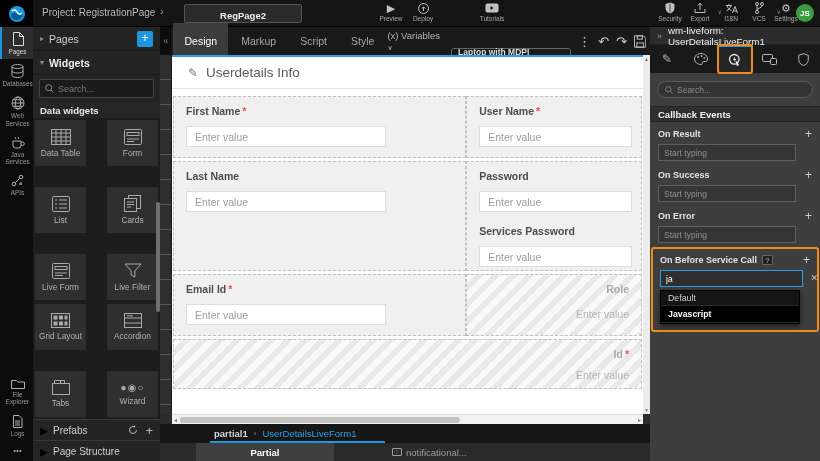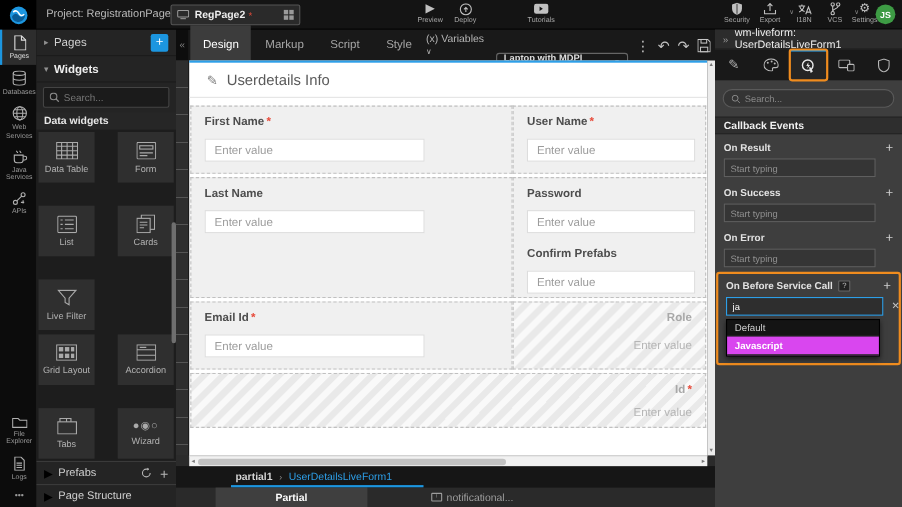--- a/index.html
+++ b/index.html
@@ -5,21 +5,21 @@
   * { margin:0; padding:0; box-sizing:border-box; }
   html,body { width:820px; height:461px; overflow:hidden; background:#111;
     font-family:"Liberation Sans","DejaVu Sans",sans-serif; }
   .app { position:relative; width:820px; height:332px; background:#111; }
 
   
   .topbar { position:absolute; left:0; top:0; width:820px; height:27px; background:#141414; border-bottom:1px solid #000; }
   .logo-box { position:absolute; left:0; top:0; width:33px; height:27px; background:#000; display:flex; align-items:center; justify-content:center; }
   .project { position:absolute; left:42px; top:7px; font-size:10px; color:#b9b9b9; }
   .tb-chev { position:absolute; left:160px; top:5px; color:#9a9a9a; font-size:11px; }
-  .page-selector { position:absolute; left:155px; top:4px; width:118px; height:19px; background:#2a2a2a; border:1px solid #555; border-radius:2px; display:flex; align-items:center; padding:0 5px; gap:5px; }
+  .page-selector { position:absolute; left:184px; top:4px; width:118px; height:19px; background:#2a2a2a; border:1px solid #555; border-radius:2px; display:flex; align-items:center; padding:0 5px; gap:5px;flex-direction:column; }
   .page-name { color:#eee; font-size:9.5px; font-weight:bold; }
   .dirty { color:#e04b3a; font-size:9px; margin-left:-2px; }
   .ps-grid { margin-left:auto; display:grid; grid-template-columns:4px 4px; grid-gap:1px; }
   .ps-grid i { width:4px; height:4px; background:#9a9a9a; }
   .tb-btn { position:absolute; top:2px; width:34px; display:flex; flex-direction:column; align-items:center; gap:1px; cursor:pointer; }
   .tb-btn .lbl { font-size:6.5px; color:#a8a8a8; white-space:nowrap; }
   .tb-ic { height:12px; display:flex; align-items:center; justify-content:center; color:#c0c0c0; font-size:11px; line-height:1; }
   .tb-caret { position:absolute; right:-5px; top:6px; font-size:6px; color:#888; }
   .avatar { position:absolute; left:796px; top:4px; width:18px; height:18px; border-radius:50%; background:#3d9b44; color:#fff; font-size:8px; font-weight:bold; display:flex; align-items:center; justify-content:center; }
 
@@ -114,21 +114,21 @@
   .ev-plus { margin-left:auto; color:#cfcfcf; font-size:12px; cursor:pointer; line-height:1; }
   .ev-input { width:138px; height:17px; background:#353535; border:1px solid #5f5f5f; color:#ddd; font-size:8.5px; padding:0 5px; outline:none; display:block; }
   .ev-input::placeholder { color:#909090; }
   .before-box { position:absolute; left:1px; top:220px; width:168px; padding:5px 7px 6px; border:2px solid #F08C1E; border-radius:3px; }
   .help-badge { width:11px; height:10px; background:#222; border:1px solid #666; border-radius:1px; color:#bbb; font-size:7px; display:inline-flex; align-items:center; justify-content:center; margin-left:5px; }
   .focus-input { width:143px; height:17px; background:#2e2e2e; border:1px solid #2D9FE8; color:#fff; font-size:8.5px; padding:0 5px; outline:none; display:block;
     text-decoration:underline wavy #d33 1px; text-underline-offset:2px; }
   .clear-x { position:absolute; right:-1px; top:24px; color:#c5c5c5; font-size:9px; cursor:pointer; }
   .dropdown { margin-top:3px; background:#141414; border:1px solid #000; width:140px; box-shadow:0 2px 5px rgba(0,0,0,.6); }
   .dd-opt { height:15px; display:flex; align-items:center; padding:0 7px; color:#cfcfcf; font-size:8.8px; cursor:pointer; border-bottom:1px solid #2a2a2a; }
-  .dd-opt.sel { height:17px; background:#d946ef; color:#fff; font-weight:bold; }
+  .dd-opt.sel { height:17px; background:#000000; color:#fff; font-weight:bold; }
 
   svg { display:block; }
 </style>
 </head>
 <body>
 
 <div class="app">
 
   <div class="topbar">
     <div class="logo-box">
@@ -326,20 +326,28 @@
           </svg>
         <span class="tlbl">List</span>
       </div>
       <div class="tile">
         <svg width="17" height="17" viewBox="0 0 17 17">
             <rect x="4.5" y=".5" width="12" height="13" fill="none" stroke="#aaa"></rect>
             <rect x=".5" y="3.5" width="12" height="13" fill="#2f2f2f" stroke="#aaa"></rect>
             <path d="M3 7h7M3 9.5h7M3 12h4" stroke="#aaa"></path>
           </svg>
         <span class="tlbl">Cards</span>
+      </div>
+      <div class="tile">
+        <svg width="18" height="16" viewBox="0 0 18 16">
+            <rect x=".5" y=".5" width="17" height="15" rx="1" fill="none" stroke="#aaa"></rect>
+            <rect x="3" y="3.5" width="12" height="3" fill="none" stroke="#aaa"></rect>
+            <path d="M3 10h12M3 12.5h8" stroke="#aaa"></path>
+          </svg>
+        <span class="tlbl">Live Form</span>
       </div>
       <div class="tile">
         <svg width="18" height="16" viewBox="0 0 18 16">
             <path d="M1 1h16l-6.2 7v6l-3.6-2V8z" fill="none" stroke="#aaa"></path>
           </svg>
         <span class="tlbl">Live Filter</span>
       </div>
     </div>
     <div class="tilegrid">
       <div class="tile">
@@ -442,21 +450,21 @@
 
           <div class="frow">
             <div class="fcell" style="height:110px">
               <div class="flabel"><span>Last Name</span></div>
               <input class="cinput" placeholder="Enter value" style="">
             </div>
             <div class="fcell rightc" style="height:110px">
               <div class="flabel"><span>Password</span></div>
               <input class="cinput" placeholder="Enter value" style="">
               <div class="stackgap"></div>
-              <div class="flabel"><span>Confirm Prefabs</span></div>
+              <div class="flabel"><span>Services Password</span></div>
               <input class="cinput" placeholder="Enter value" style="">
             </div>
           </div>
 
           <div class="frow">
             <div class="fcell">
               <div class="flabel"><span>Email Id</span><span class="req">*</span></div>
               <input class="cinput" placeholder="Enter value" style="">
             </div>
             <div class="fcell rightc hatch">

